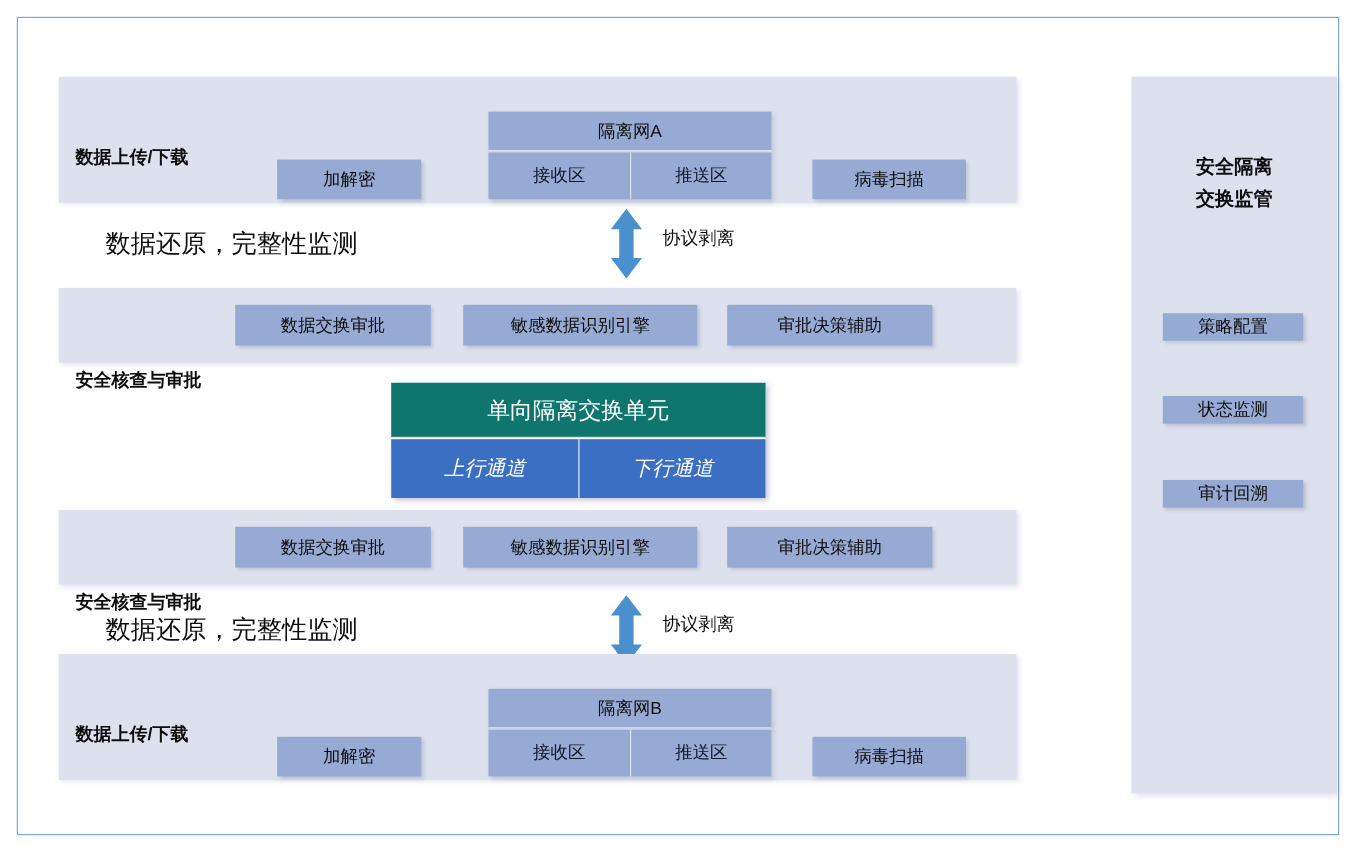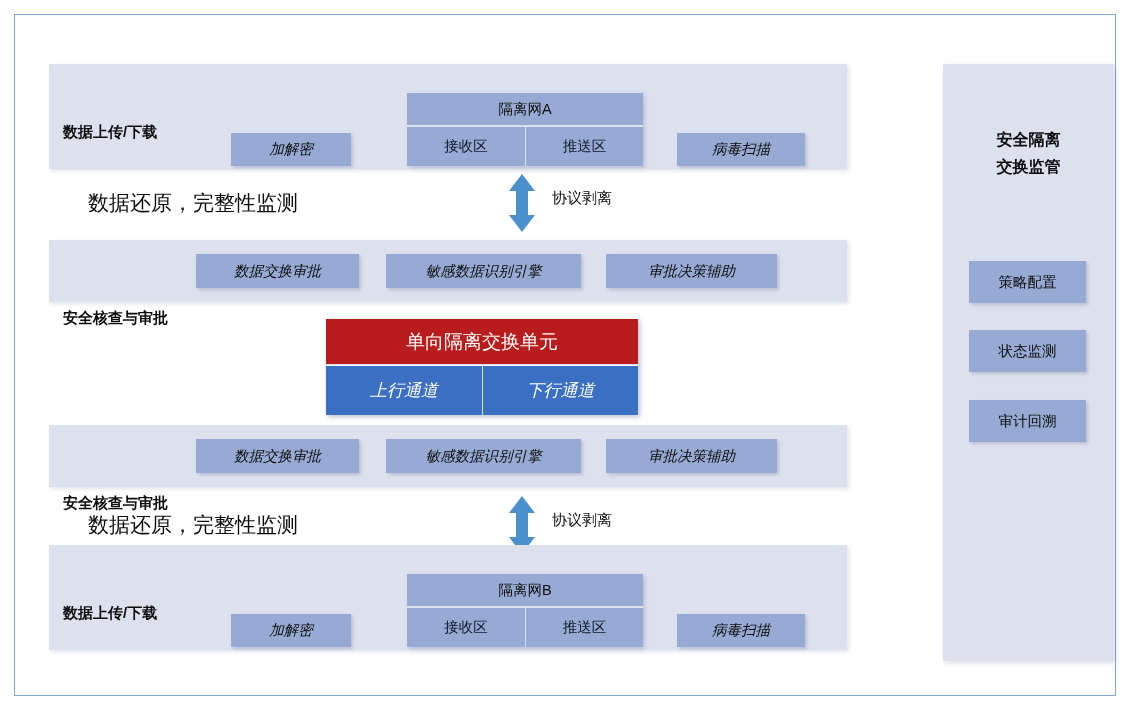--- a/index.html
+++ b/index.html
@@ -49,21 +49,20 @@
     position: absolute;
     background: #96aad3;
     color: #0d0d0d;
     font-size: 14.5px;
     display: flex;
     align-items: center;
     justify-content: center;
     box-sizing: border-box;
     box-shadow: 2px 2px 3px rgba(110,120,150,0.30);
     white-space: nowrap;
-    font-style: italic;
   }
 
   
   .netblock {
     position: absolute;
     box-sizing: border-box;
     box-shadow: 2px 2px 4px rgba(110,120,150,0.30);
   }
   .netblock-head {
     position: absolute;
@@ -109,21 +108,21 @@
     top: 318px;
     width: 312px;
     height: 96px;
     box-sizing: border-box;
     box-shadow: 2px 2px 5px rgba(60,80,130,0.35);
   }
   #exchange-unit .eu-head {
     position: absolute;
     left: 0; top: 0; right: 0;
     height: 46px;
-    background: #b91c1c;
+    background: #0f766e;
     color: #ffffff;
     font-size: 19px;
     display: flex;
     align-items: center;
     justify-content: center;
     border-bottom: 1.5px solid #d9e1f2;
     box-sizing: border-box;
   }
   #exchange-unit .eu-cells {
     position: absolute;
@@ -195,21 +194,21 @@
     text-align: center;
     font-weight: bold;
     font-size: 16px;
     line-height: 27px;
     color: #0d0d0d;
   }
   .panel-chip {
     position: absolute;
     left: 26px;
     width: 117px;
-    height: 42px;
+    height: 23px;
     background: #96aad3;
     color: #0d0d0d;
     font-size: 14.5px;
     display: flex;
     align-items: center;
     justify-content: center;
     box-shadow: 2px 2px 3px rgba(110,120,150,0.30);
     box-sizing: border-box;
     white-space: nowrap;
   }

